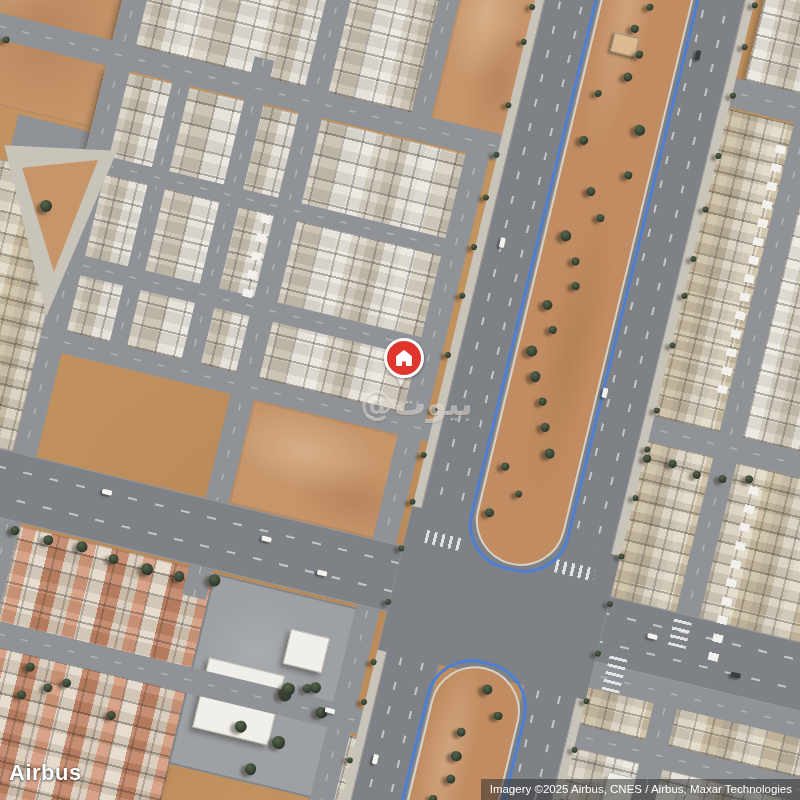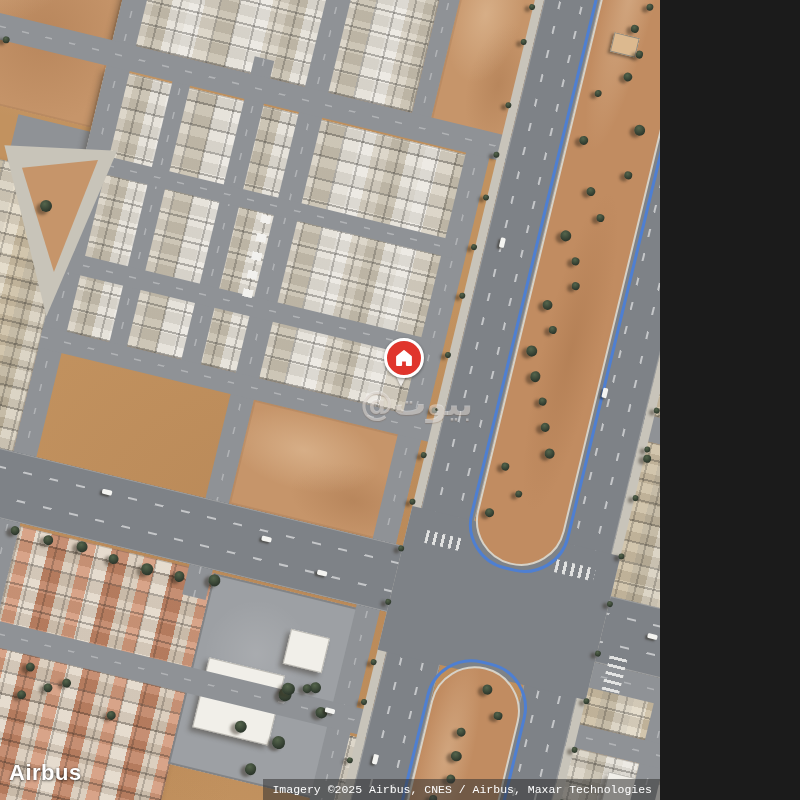--- a/index.html
+++ b/index.html
@@ -1,16 +1,16 @@
 <!DOCTYPE html>
 <html style="--sand: #c2925f; --dirt: #c6956a; --asMaj: #7e8287; --asMin: #8f9296; --walk: #c8c4ba; --curb: #d6d2c8; --blue: #4e7fd2; --medSand: #c18c61; --treeD: #2d372c; --treeL: #55654c; --attrBg: rgba(50,50,50,0.55); --attrFg: #ffffff; --pinRed: #e0352c; --pinRing: #ffffff;"><head>
 <meta charset="utf-8">
 <style>
   html,body{margin:0;padding:0;background:#1b1b1b;}
-  .map-root{position:relative;width:660px;height:800px;overflow:hidden;
+  .map-root{position:relative;width:800px;height:800px;overflow:hidden;
     font-family:"Liberation Sans",sans-serif;background:var(--sand,#c2925f);}
   
   .rot{position:absolute;left:-300px;top:-300px;width:1400px;height:1400px;
     transform:rotate(13.6deg);background-color:var(--sand,#c2925f);
     background-image:
       radial-gradient(420px 300px at 18% 22%, rgba(238,210,175,.35), transparent 70%),
       radial-gradient(520px 400px at 46% 62%, rgba(150,100,60,.22), transparent 70%),
       radial-gradient(380px 300px at 72% 40%, rgba(242,218,188,.28), transparent 70%),
       radial-gradient(300px 240px at 30% 80%, rgba(160,108,66,.25), transparent 70%);}
   .abs{position:absolute;}
@@ -78,21 +78,21 @@
     border-top:13px solid #ece9e4;filter:drop-shadow(0 1px 1px rgba(0,0,0,.35));}
   .pin .disc{position:absolute;left:3px;top:0;width:34px;height:34px;border-radius:50%;
     background:var(--pinRed,#e0352c);border:3px solid var(--pinRing,#fff);
     box-shadow:0 1px 3px rgba(0,0,0,.45);display:flex;align-items:center;justify-content:center;}
   .wm{z-index:20;direction:rtl;font-family:"DejaVu Sans",sans-serif;font-weight:bold;
     font-size:33px;color:rgba(255,255,255,.42);text-shadow:0 1px 1px rgba(110,80,55,.25);
     letter-spacing:1px;white-space:nowrap;}
   .glogo{z-index:40;color:#fff;font-size:22px;font-weight:bold;letter-spacing:.5px;
     text-shadow:0 1px 3px rgba(0,0,0,.55), 0 0 2px rgba(0,0,0,.4);}
   .attrbar{z-index:40;right:0;bottom:0;height:21px;display:flex;align-items:center;
-    padding:0 8px 0 9px;background:var(--attrBg,rgba(50,50,50,.55));font-family:Liberation Mono, monospace;}
+    padding:0 8px 0 9px;background:var(--attrBg,rgba(50,50,50,.55));}
   .attrbar span{color:var(--attrFg,#fff);font-size:11.5px;line-height:21px;white-space:nowrap;}
 </style>
 </head>
 <body>
 
 <div class="map-root">
   <div class="rot" id="scene">
       <div class="abs dirt" style="left: 110px; top: 240px; width: 226px; height: 268px;"></div>
       <div class="abs dirt" style="left: 664px; top: 240px; width: 82px; height: 186px;"></div>
       <div class="abs dirt" style="left: 558px; top: 734px; width: 172px; height: 107px;"></div>

